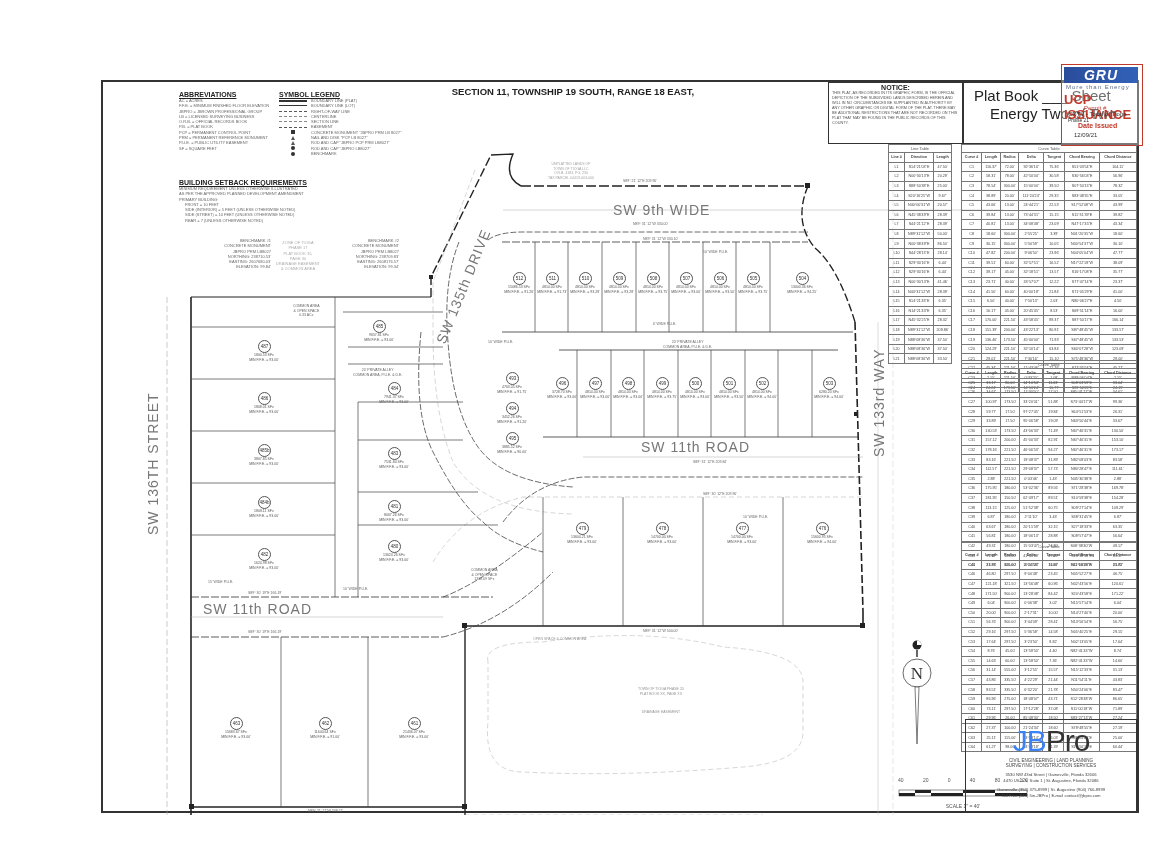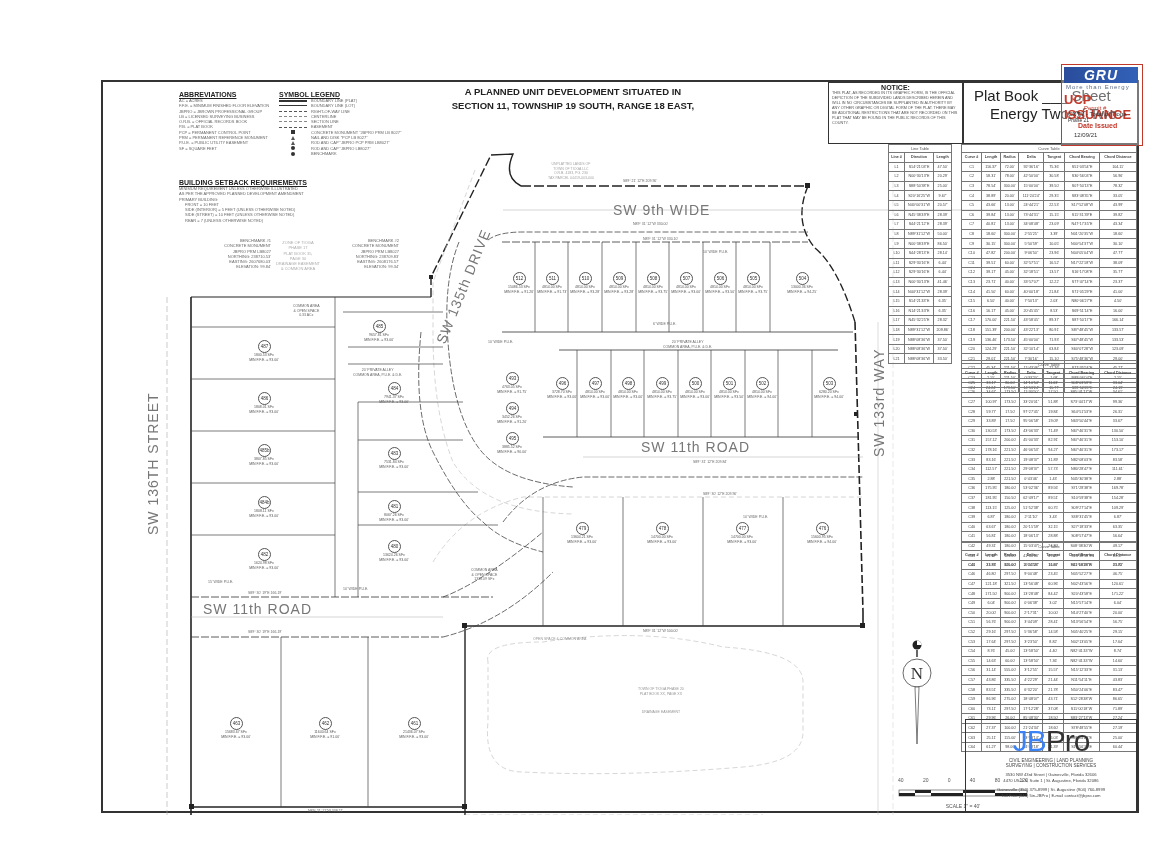--- a/index.html
+++ b/index.html
@@ -54,21 +54,20 @@
   .scale{left:795px;top:695px;}
   .scale .ticks{display:flex;font-size:5px;color:#555;width:130px;justify-content:space-between;}
   .scale .lbl{font-size:5px;color:#555;text-align:center;margin-top:2px;width:130px;}
 </style>
 </head>
 <body>
 
 <div class="sheet">
 
   <div class="abs title">
-    <p>A PLANNED UNIT DEVELOPMENT SITUATED IN</p>
     <p>SECTION 11, TOWNSHIP 19 SOUTH, RANGE 18 EAST,</p>
   </div>
 
   <div class="abs notice">
     <h4>NOTICE:</h4>
     <div>THIS PLAT, AS RECORDED IN ITS GRAPHIC FORM, IS THE OFFICIAL DEPICTION OF THE SUBDIVIDED LANDS DESCRIBED HEREIN AND WILL IN NO CIRCUMSTANCES BE SUPPLANTED IN AUTHORITY BY ANY OTHER GRAPHIC OR DIGITAL FORM OF THE PLAT. THERE MAY BE ADDITIONAL RESTRICTIONS THAT ARE NOT RECORDED ON THIS PLAT THAT MAY BE FOUND IN THE PUBLIC RECORDS OF THIS COUNTY.</div>
   </div>
 
   <div class="abs platbook">
     <div class="l1">Plat Book ___ Sheet</div>

